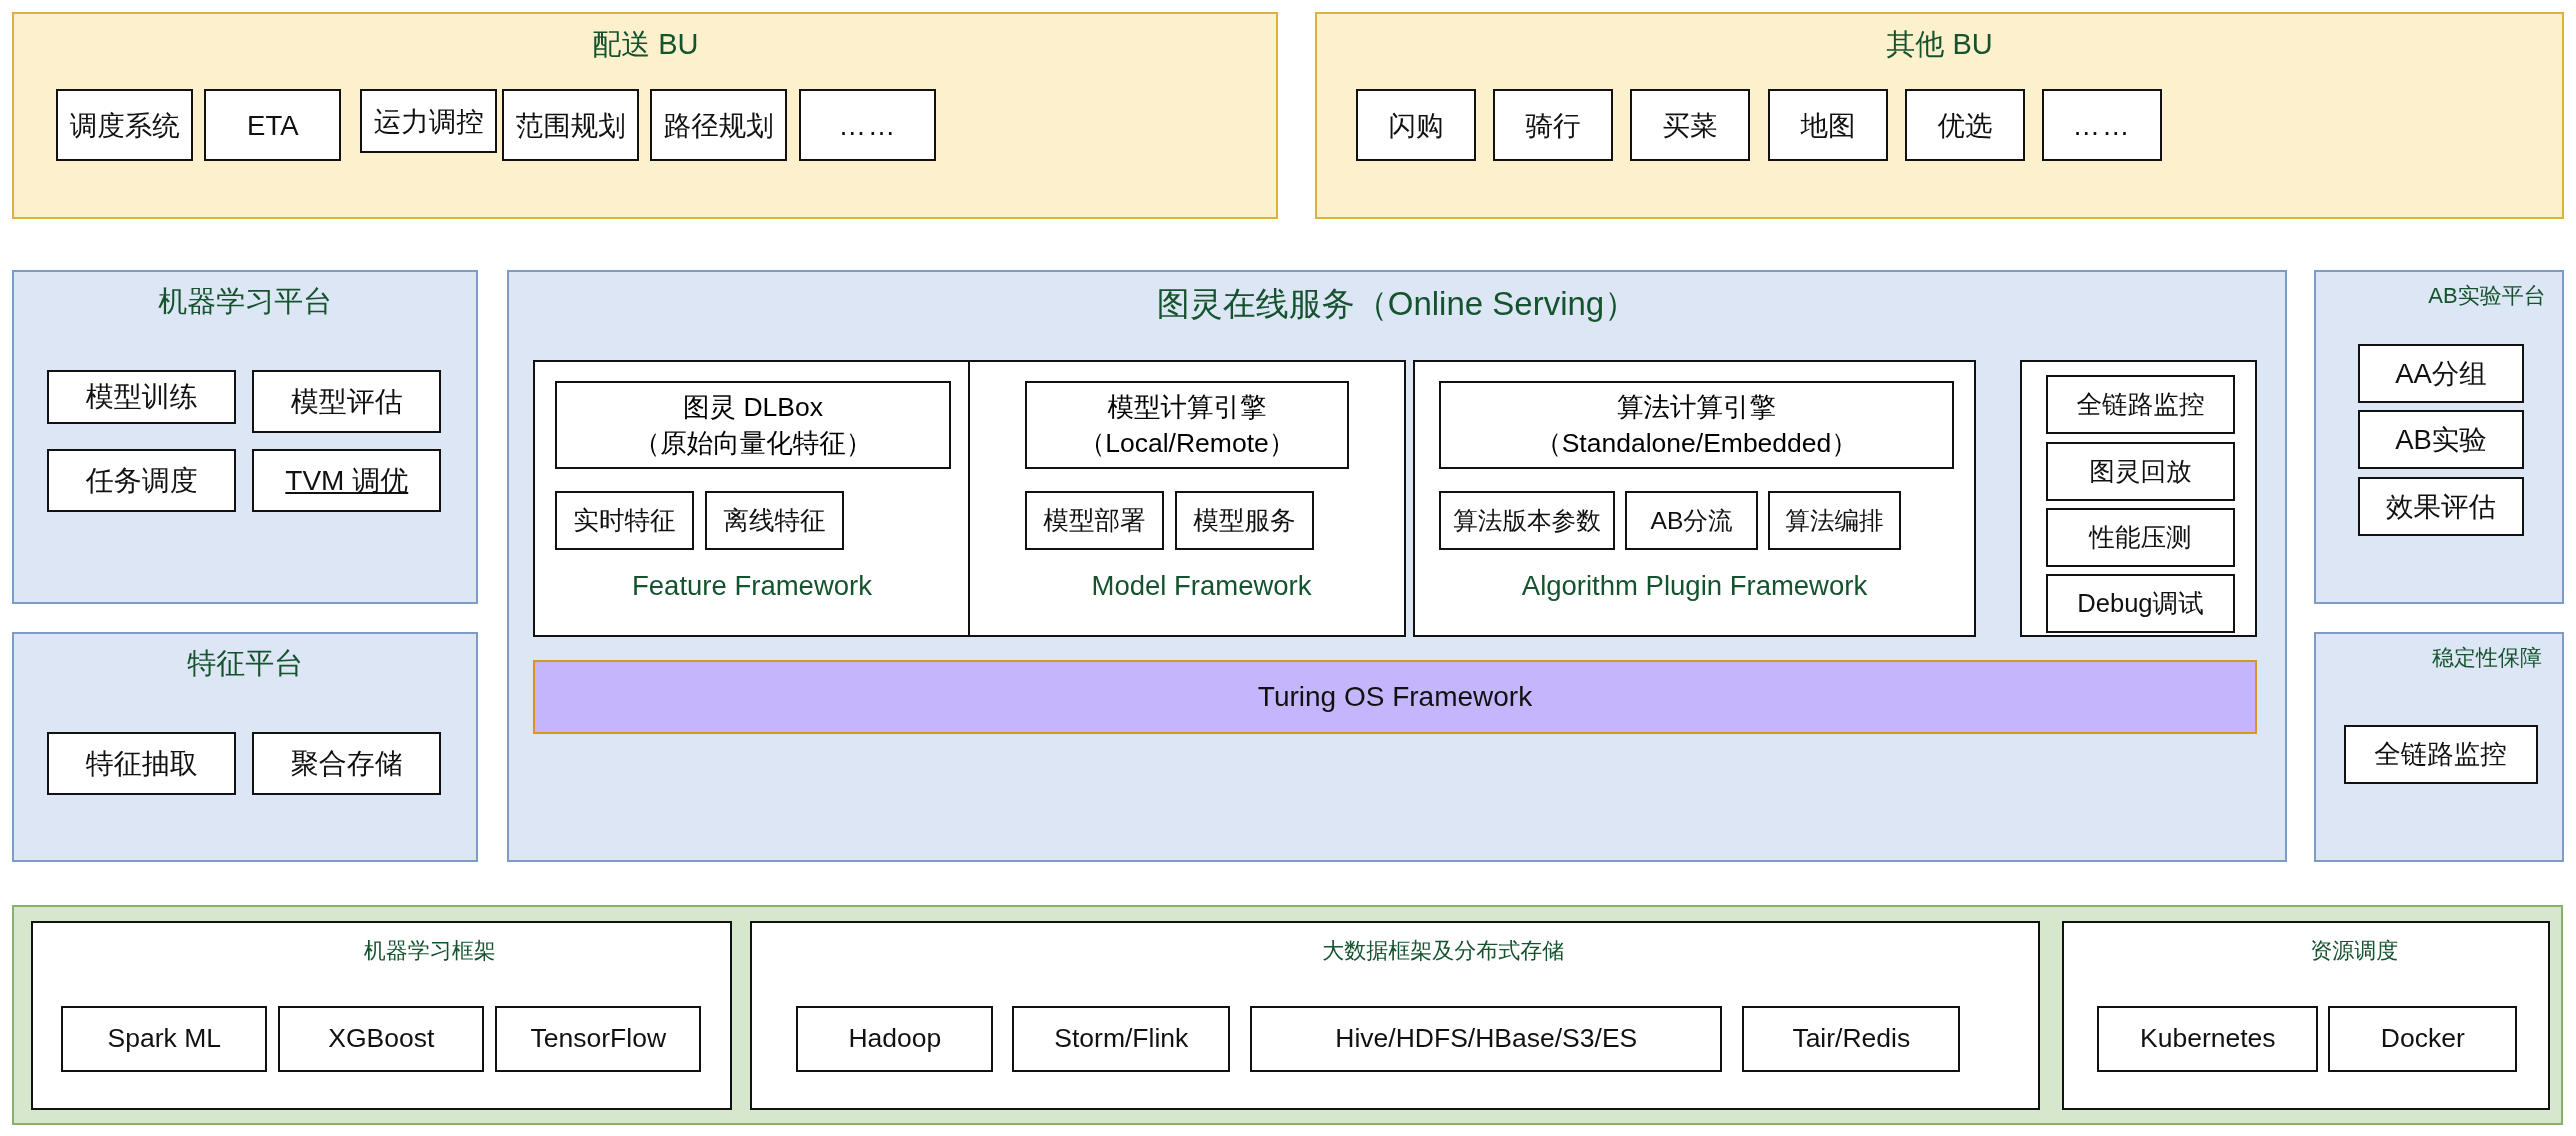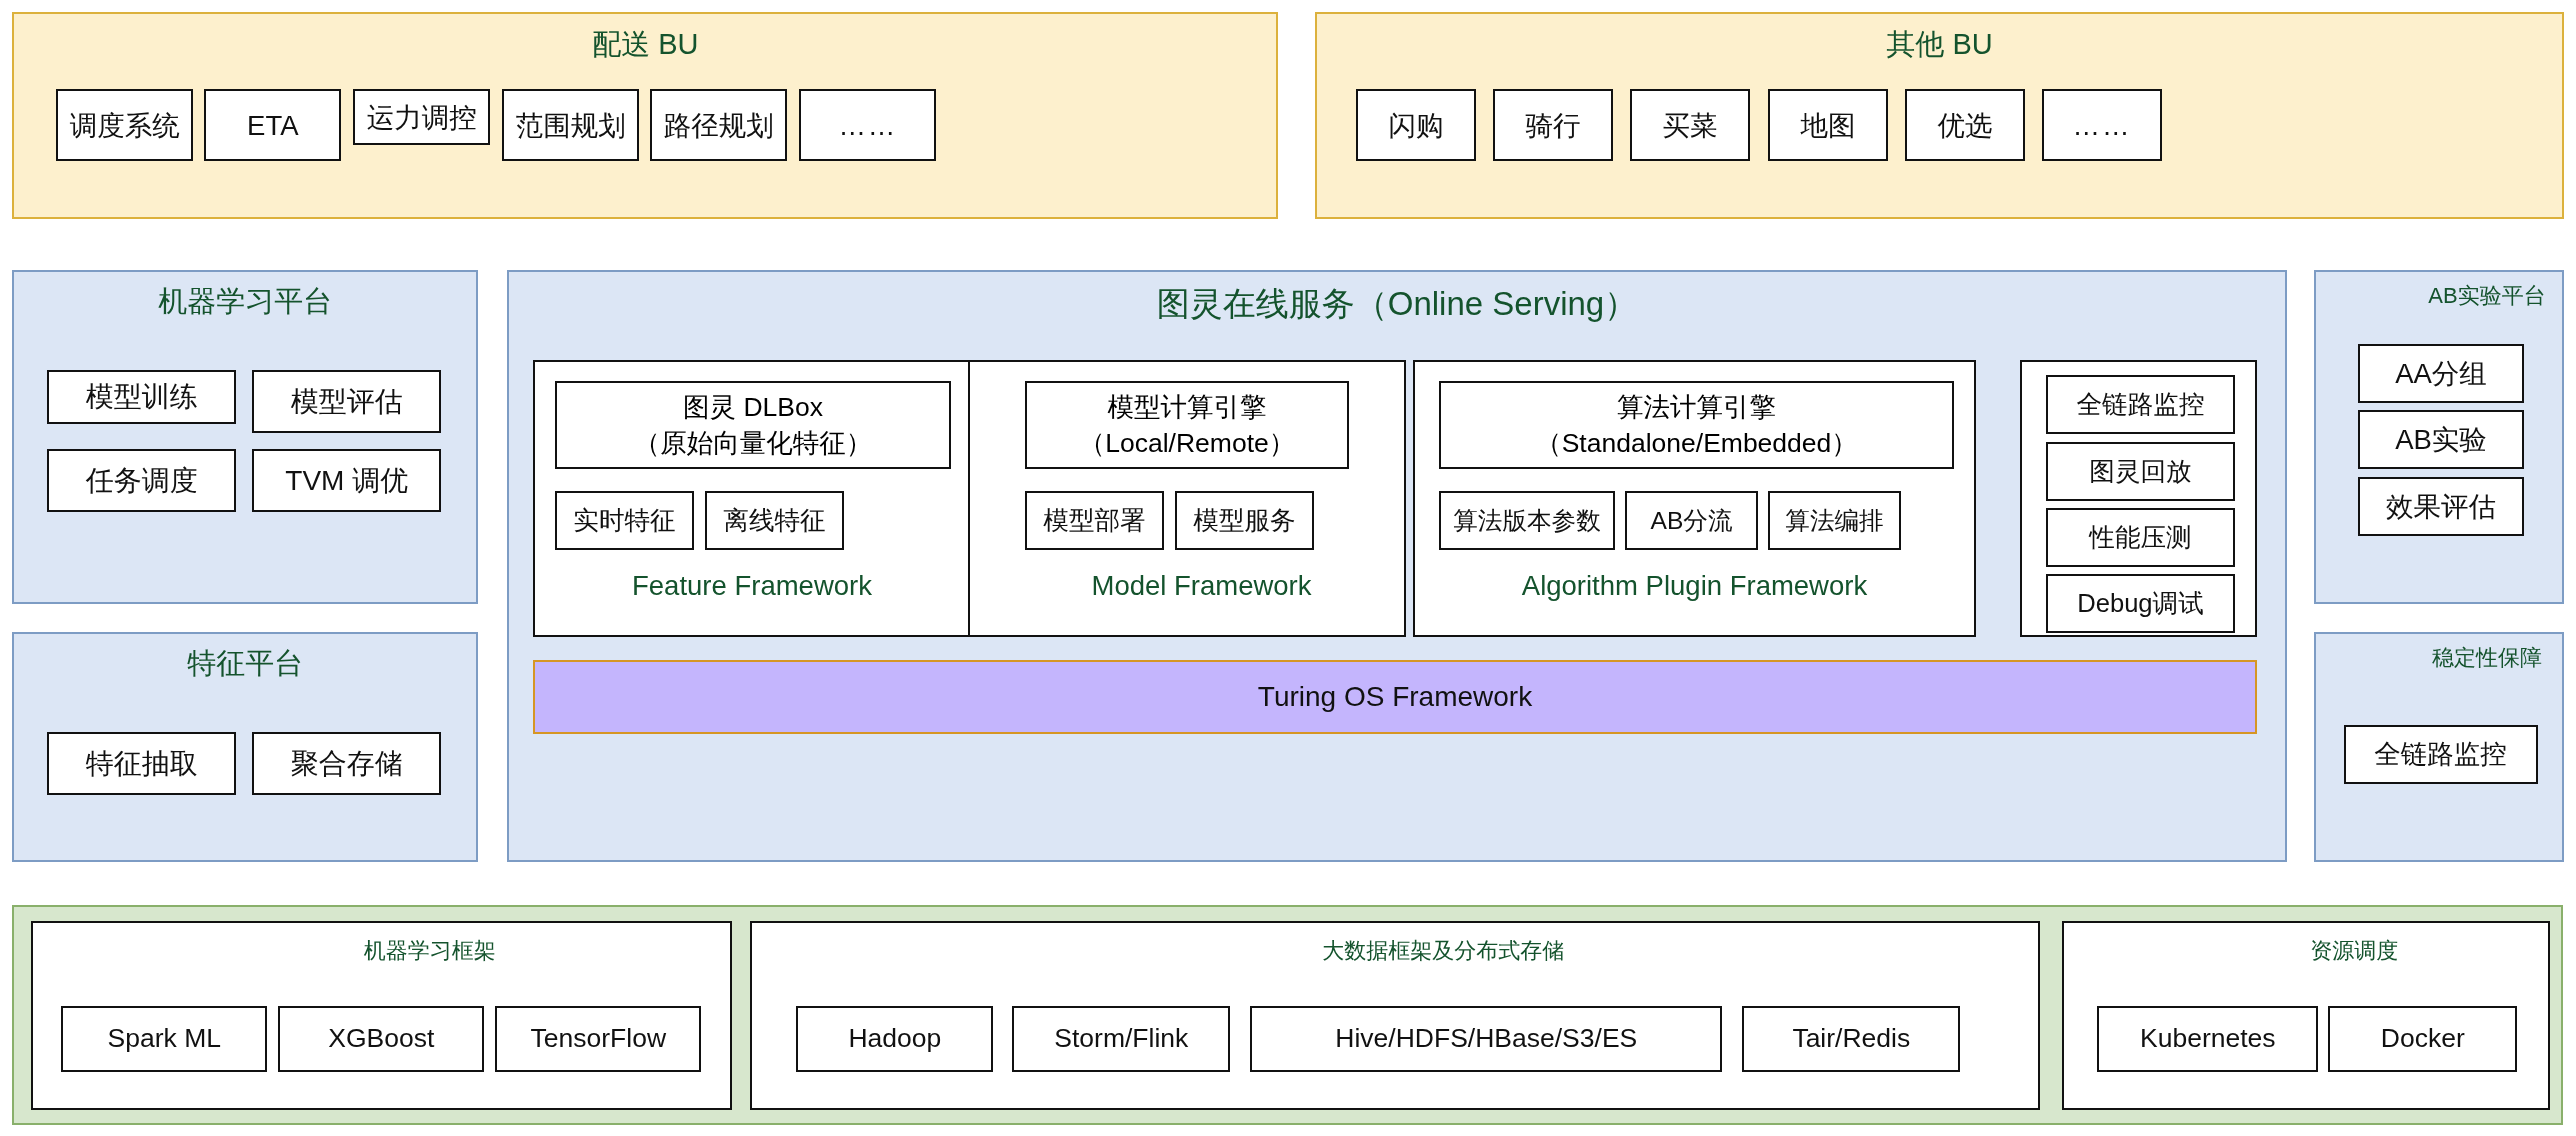--- a/index.html
+++ b/index.html
@@ -69,21 +69,21 @@
 </head>
 <body>
 
 <div class="canvas">
 
   <div class="abs panel-yellow" style="left:12.3px; top:12.3px; width:1266px; height:207px;">
     <div class="ttl grp-title" style="margin-top:13.3px;">配送 BU</div>
     <div class="abs" style="left:0; top:75px; width:100%; height:72px;">
       <div class="abs wbox ctr f29" style="left:42px;  top:0; width:137px; height:72px;">调度系统</div>
       <div class="abs wbox ctr f29" style="left:190px; top:0; width:137px; height:72px;">ETA</div>
-      <div class="abs wbox ctr f29" style="left:339px; top:0; width:137px; height:56px;">运力调控</div>
+      <div class="abs wbox ctr f29" style="left:346px; top:0; width:137px; height:64px;">运力调控</div>
       <div class="abs wbox ctr f29" style="left:488px; top:0; width:137px; height:72px;">范围规划</div>
       <div class="abs wbox ctr f29" style="left:636px; top:0; width:137px; height:72px;">路径规划</div>
       <div class="abs wbox ctr f29 dots" style="left:785px; top:0; width:137px; height:72px;">……</div>
     </div>
   </div>
 
   <div class="abs panel-yellow" style="left:1315px; top:12.3px; width:1249px; height:207px;">
     <div class="ttl grp-title" style="margin-top:13.3px;">其他 BU</div>
     <div class="abs" style="left:0; top:75px; width:100%; height:72px;">
       <div class="abs wbox ctr f29" style="left:39px;  top:0; width:120px; height:72px;">闪购</div>
@@ -93,21 +93,21 @@
       <div class="abs wbox ctr f29" style="left:588px; top:0; width:120px; height:72px;">优选</div>
       <div class="abs wbox ctr f29 dots" style="left:725px; top:0; width:120px; height:72px;">……</div>
     </div>
   </div>
 
   <div class="abs panel-blue" style="left:12.3px; top:270px; width:466px; height:334px;">
     <div class="ttl grp-title" style="margin-top:13.3px;">机器学习平台</div>
     <div class="abs wbox ctr f30" style="left:33px;  top:98px; width:189px; height:54px;">模型训练</div>
     <div class="abs wbox ctr f30" style="left:238px; top:98px; width:189px; height:63px;">模型评估</div>
     <div class="abs wbox ctr f30" style="left:33px;  top:177px; width:189px; height:63px;">任务调度</div>
-    <div class="abs wbox ctr f30" style="left:238px; top:177px; width:189px; height:63px;">TVM 调优</div>
+    <div class="abs wbox ctr f30" style="left:238px; top:177px; width:189px; height:63px;text-decoration:underline;">TVM 调优</div>
   </div>
 
   <div class="abs panel-blue" style="left:12.3px; top:632px; width:466px; height:230px;">
     <div class="ttl grp-title" style="margin-top:13.3px;">特征平台</div>
     <div class="abs wbox ctr f30" style="left:33px;  top:98px; width:189px; height:63px;">特征抽取</div>
     <div class="abs wbox ctr f30" style="left:238px; top:98px; width:189px; height:63px;">聚合存储</div>
   </div>
 
   <div class="abs panel-blue" style="left:507px; top:270px; width:1780px; height:592px;">
 

